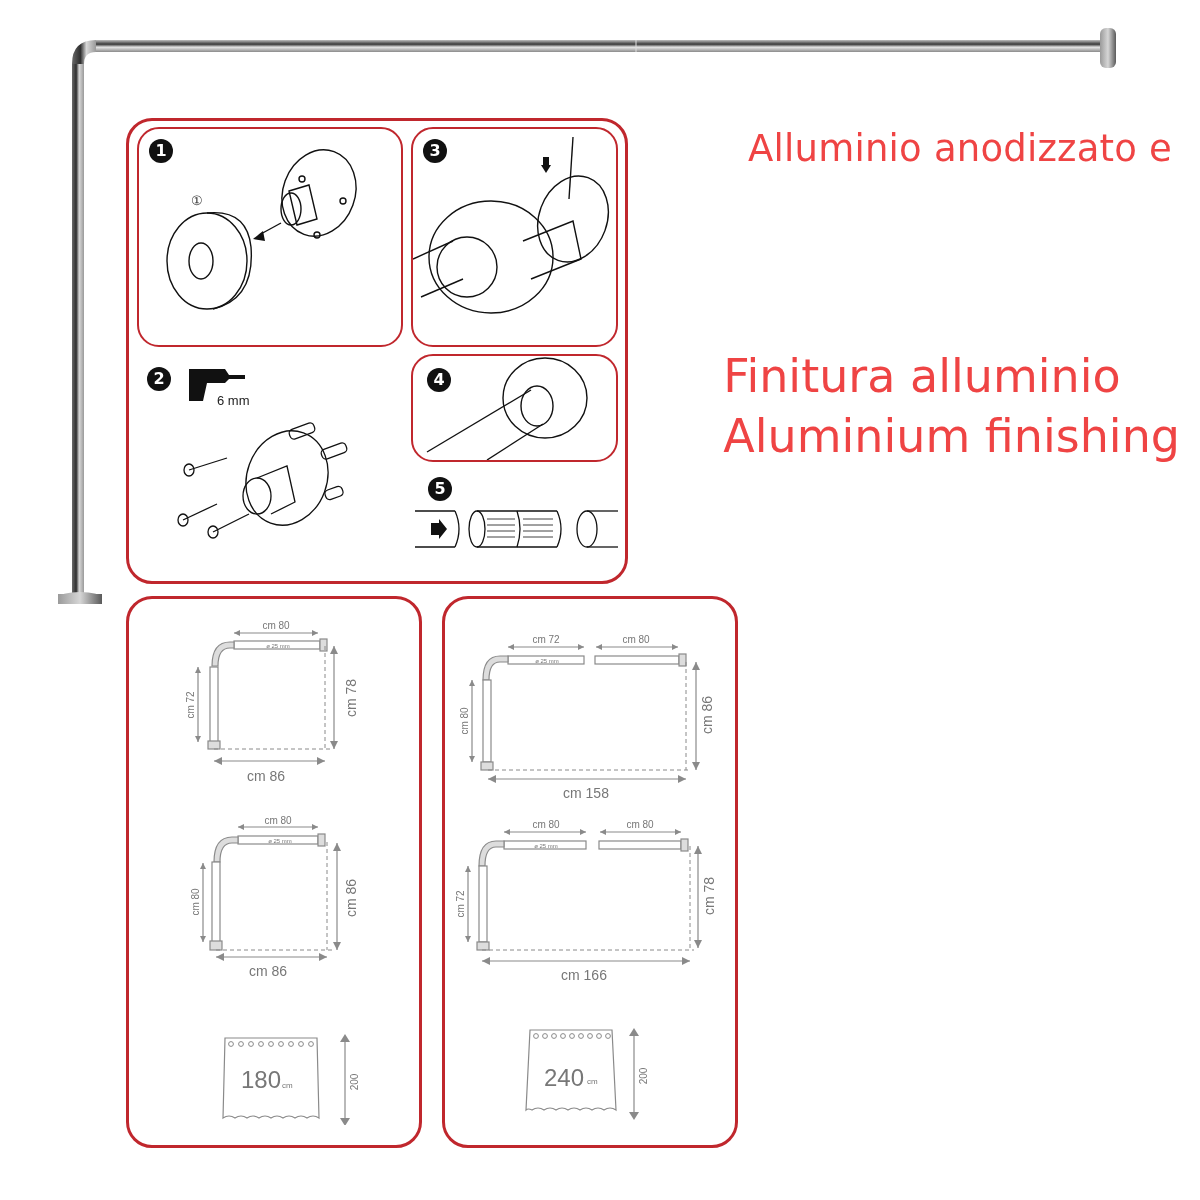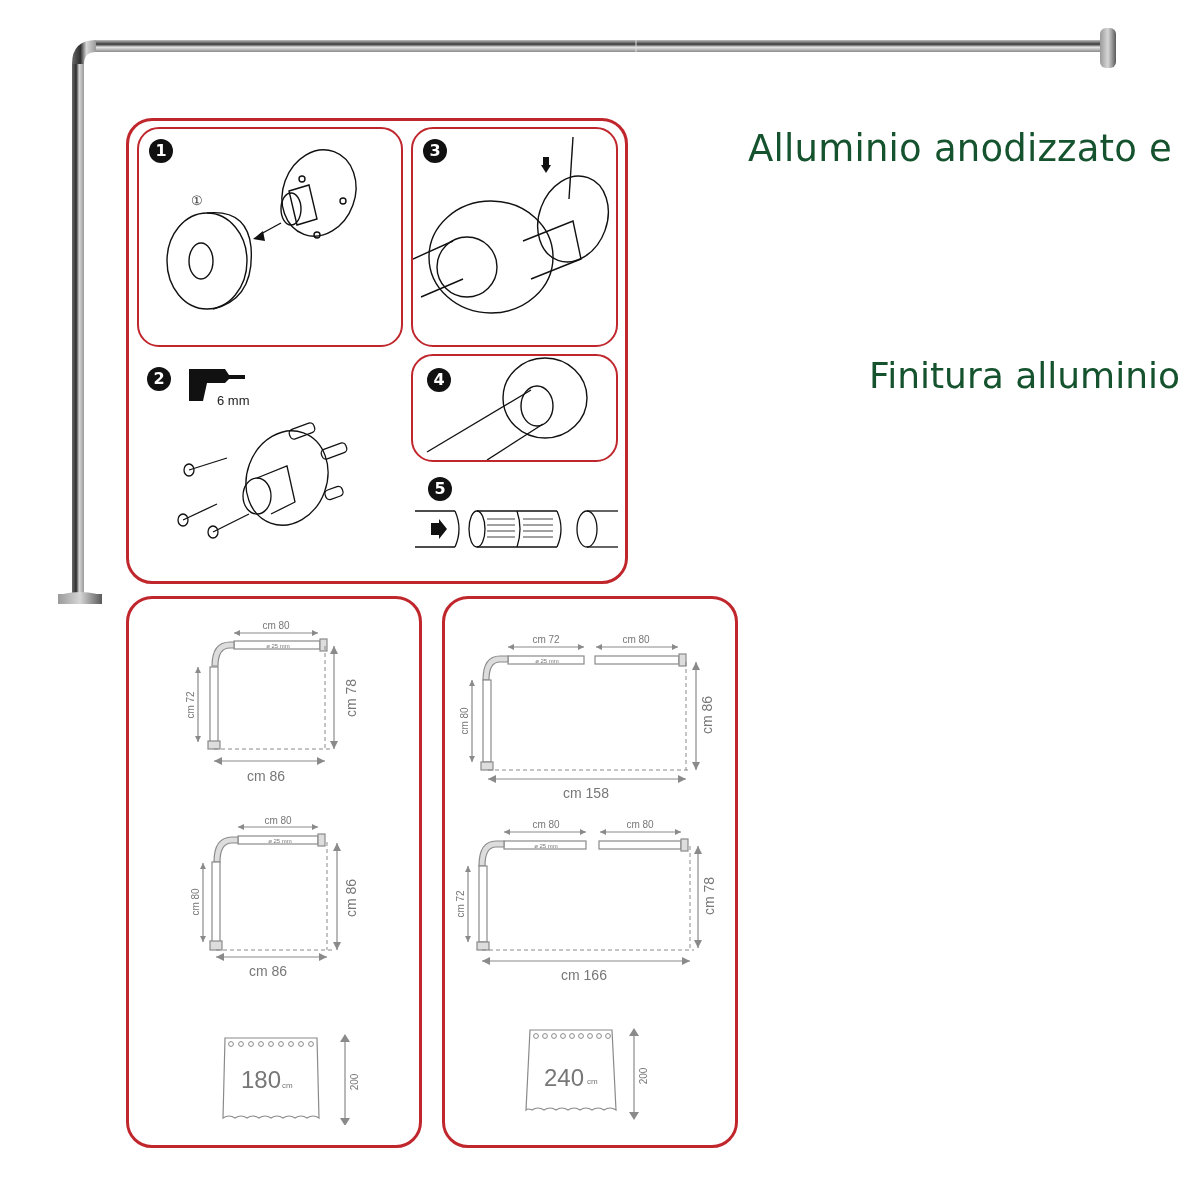--- a/index.html
+++ b/index.html
@@ -1,23 +1,23 @@
 <!DOCTYPE html>
 <html><head>
 <meta charset="utf-8">
 <style>
   html,body{margin:0;padding:0;background:#fff;}
   body{width:1200px;height:1200px;position:relative;overflow:hidden;font-family:"Liberation Sans",sans-serif;}
   .abs{position:absolute;}
   .panel{position:absolute;border:3px solid #c0272d;border-radius:26px;box-sizing:border-box;}
   .subpanel{position:absolute;border:2px solid #c0272d;border-radius:22px;box-sizing:border-box;}
   .step-num{position:absolute;width:24px;height:24px;border-radius:50%;background:#111;color:#fff;font-weight:bold;font-size:16px;line-height:24px;text-align:center;font-family:"DejaVu Sans",sans-serif;}
-  .desc{position:absolute;right:28px;color:#14532d;font-family:"DejaVu Sans",sans-serif;}
+  .desc{position:absolute;right:28px;color:#ef4444;font-family:"DejaVu Sans",sans-serif;}
   .desc-line{font-size:37px;line-height:50px;letter-spacing:0.2px;}
-  .finish-line{font-size:36px;line-height:60px;font-family:"DejaVu Sans",sans-serif;}
+  .finish-line{font-size:46px;line-height:60px;font-family:"DejaVu Sans",sans-serif;}
   svg text{font-family:"Liberation Sans",sans-serif;}
 </style>
 </head>
 <body>
 
 <svg class="abs" style="left:0;top:0" width="1200" height="620">
   <defs>
     <linearGradient id="hgrad" x1="0" y1="0" x2="0" y2="1">
       <stop offset="0" stop-color="#bfbfbf"></stop>
       <stop offset="0.35" stop-color="#3a3a3a"></stop>
@@ -154,20 +154,21 @@
     </g>
     <polygon points="20,18 28,18 28,14 36,24 28,34 28,30 20,30" fill="#111"></polygon>
   </svg>
 </div>
 
 <div class="desc" style="top:124px;">
   <div class="desc-line">Alluminio anodizzato e</div>
 </div>
 <div class="desc" style="top:346px;right:20px;">
   <div class="finish-line">Finitura alluminio</div>
+  <div class="finish-line">Aluminium finishing</div>
 </div>
 
 <div class="panel" style="left:126px;top:596px;width:296px;height:552px;"></div>
 
 <svg class="abs" style="left:170px;top:610px" width="200" height="180">
   <g stroke="#8a8a8a" fill="none" stroke-width="1.2">
     <rect x="64" y="31" width="86" height="8" fill="#fff"></rect>
     <rect x="150" y="29" width="7" height="12" fill="#ddd"></rect>
     <path d="M42 56 Q42 32 60 32 L64 32 L64 38 L60 38 Q48 38 48 56 Z" fill="#ddd"></path>
     <rect x="40" y="57" width="8" height="75" fill="#fff"></rect>

